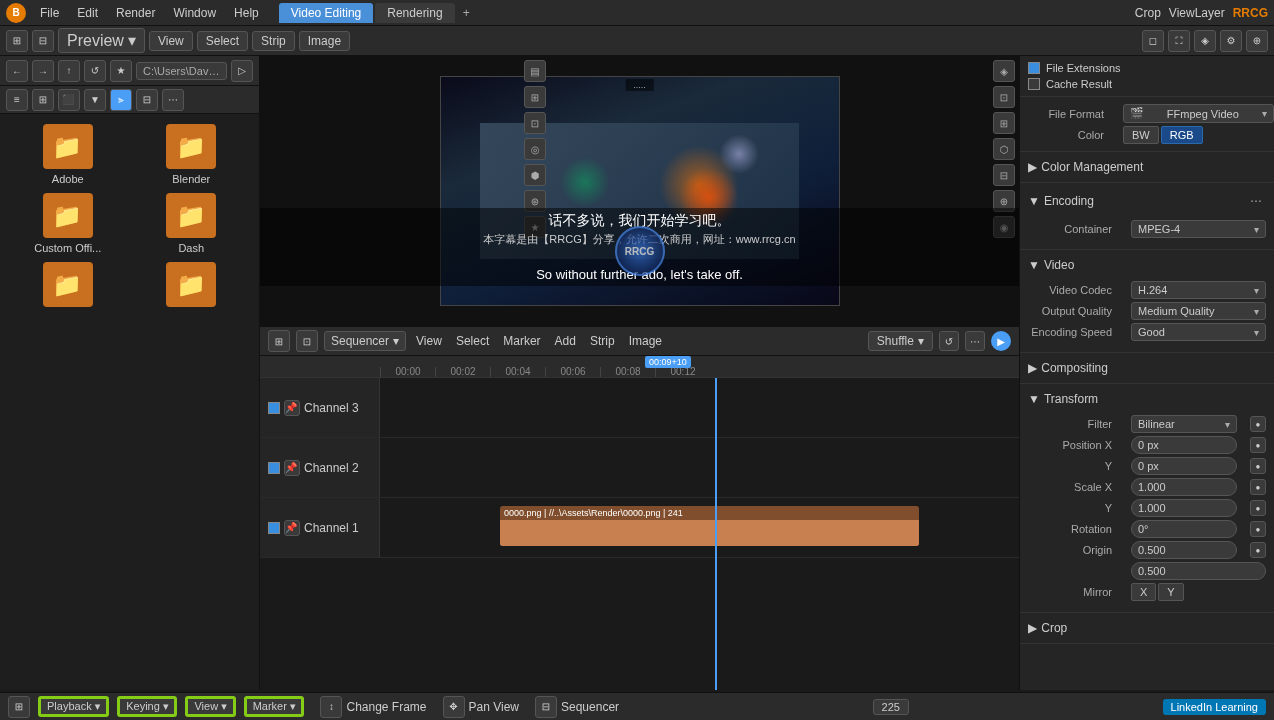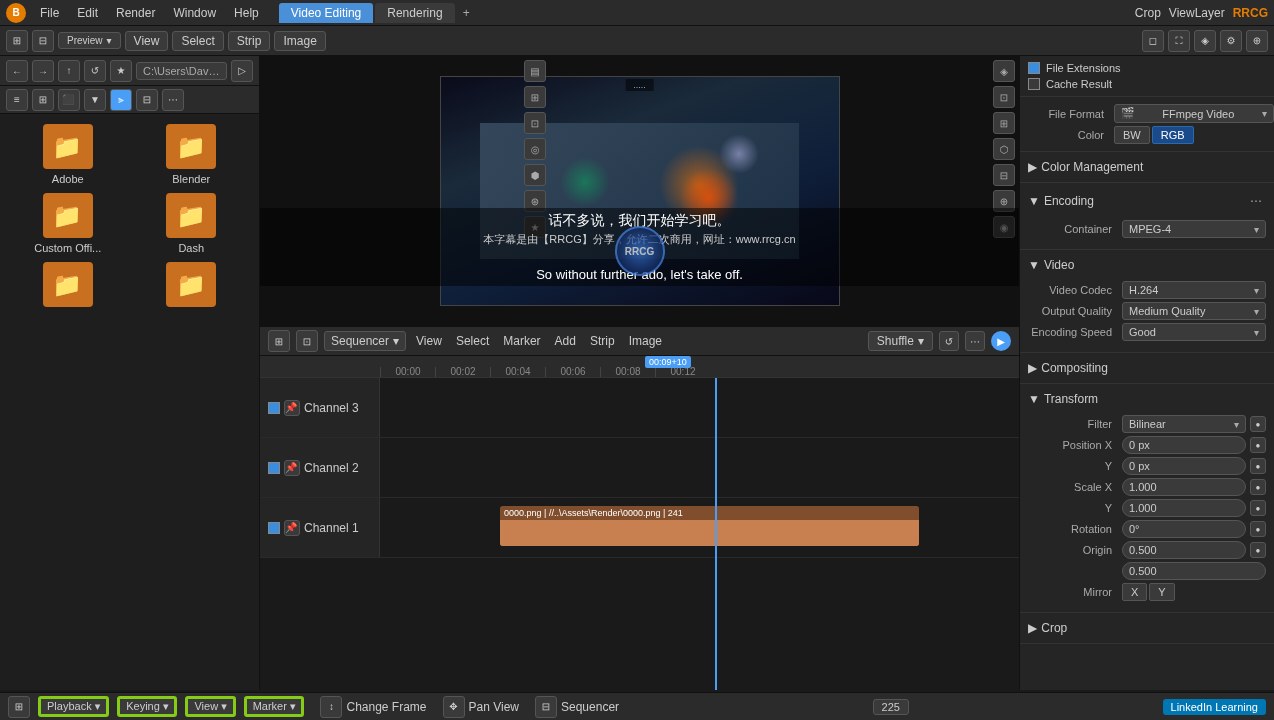--- a/index.html
+++ b/index.html
@@ -85,21 +85,21 @@
       color: #ccc;
       font-size: 12px;
       cursor: pointer;
     }
     .toolbar-dropdown {
       display: flex; align-items: center;
       background: #3a3a3a;
       border: 1px solid #555;
       border-radius: 3px;
       padding: 2px 8px;
-      font-size: 10px;
+      font-size: 16px;
       color: #ccc;
       cursor: pointer;
     }
 
     
     .main-layout {
       display: flex;
       height: calc(720px - 56px - 30px);
       
     }
@@ -370,21 +370,21 @@
       color: #ccc;
       gap: 4px;
     }
     .section-content {
       padding: 2px 8px 4px 8px;
     }
     .prop-row {
       display: flex;
       align-items: center;
       margin: 3px 0;
-      gap: 4px;
+      gap: 13px;
     }
     .prop-label {
       flex: 0 0 90px;
       font-size: 11px;
       color: #aaa;
       text-align: right;
       padding-right: 6px;
     }
     .prop-value {
       flex: 1;

